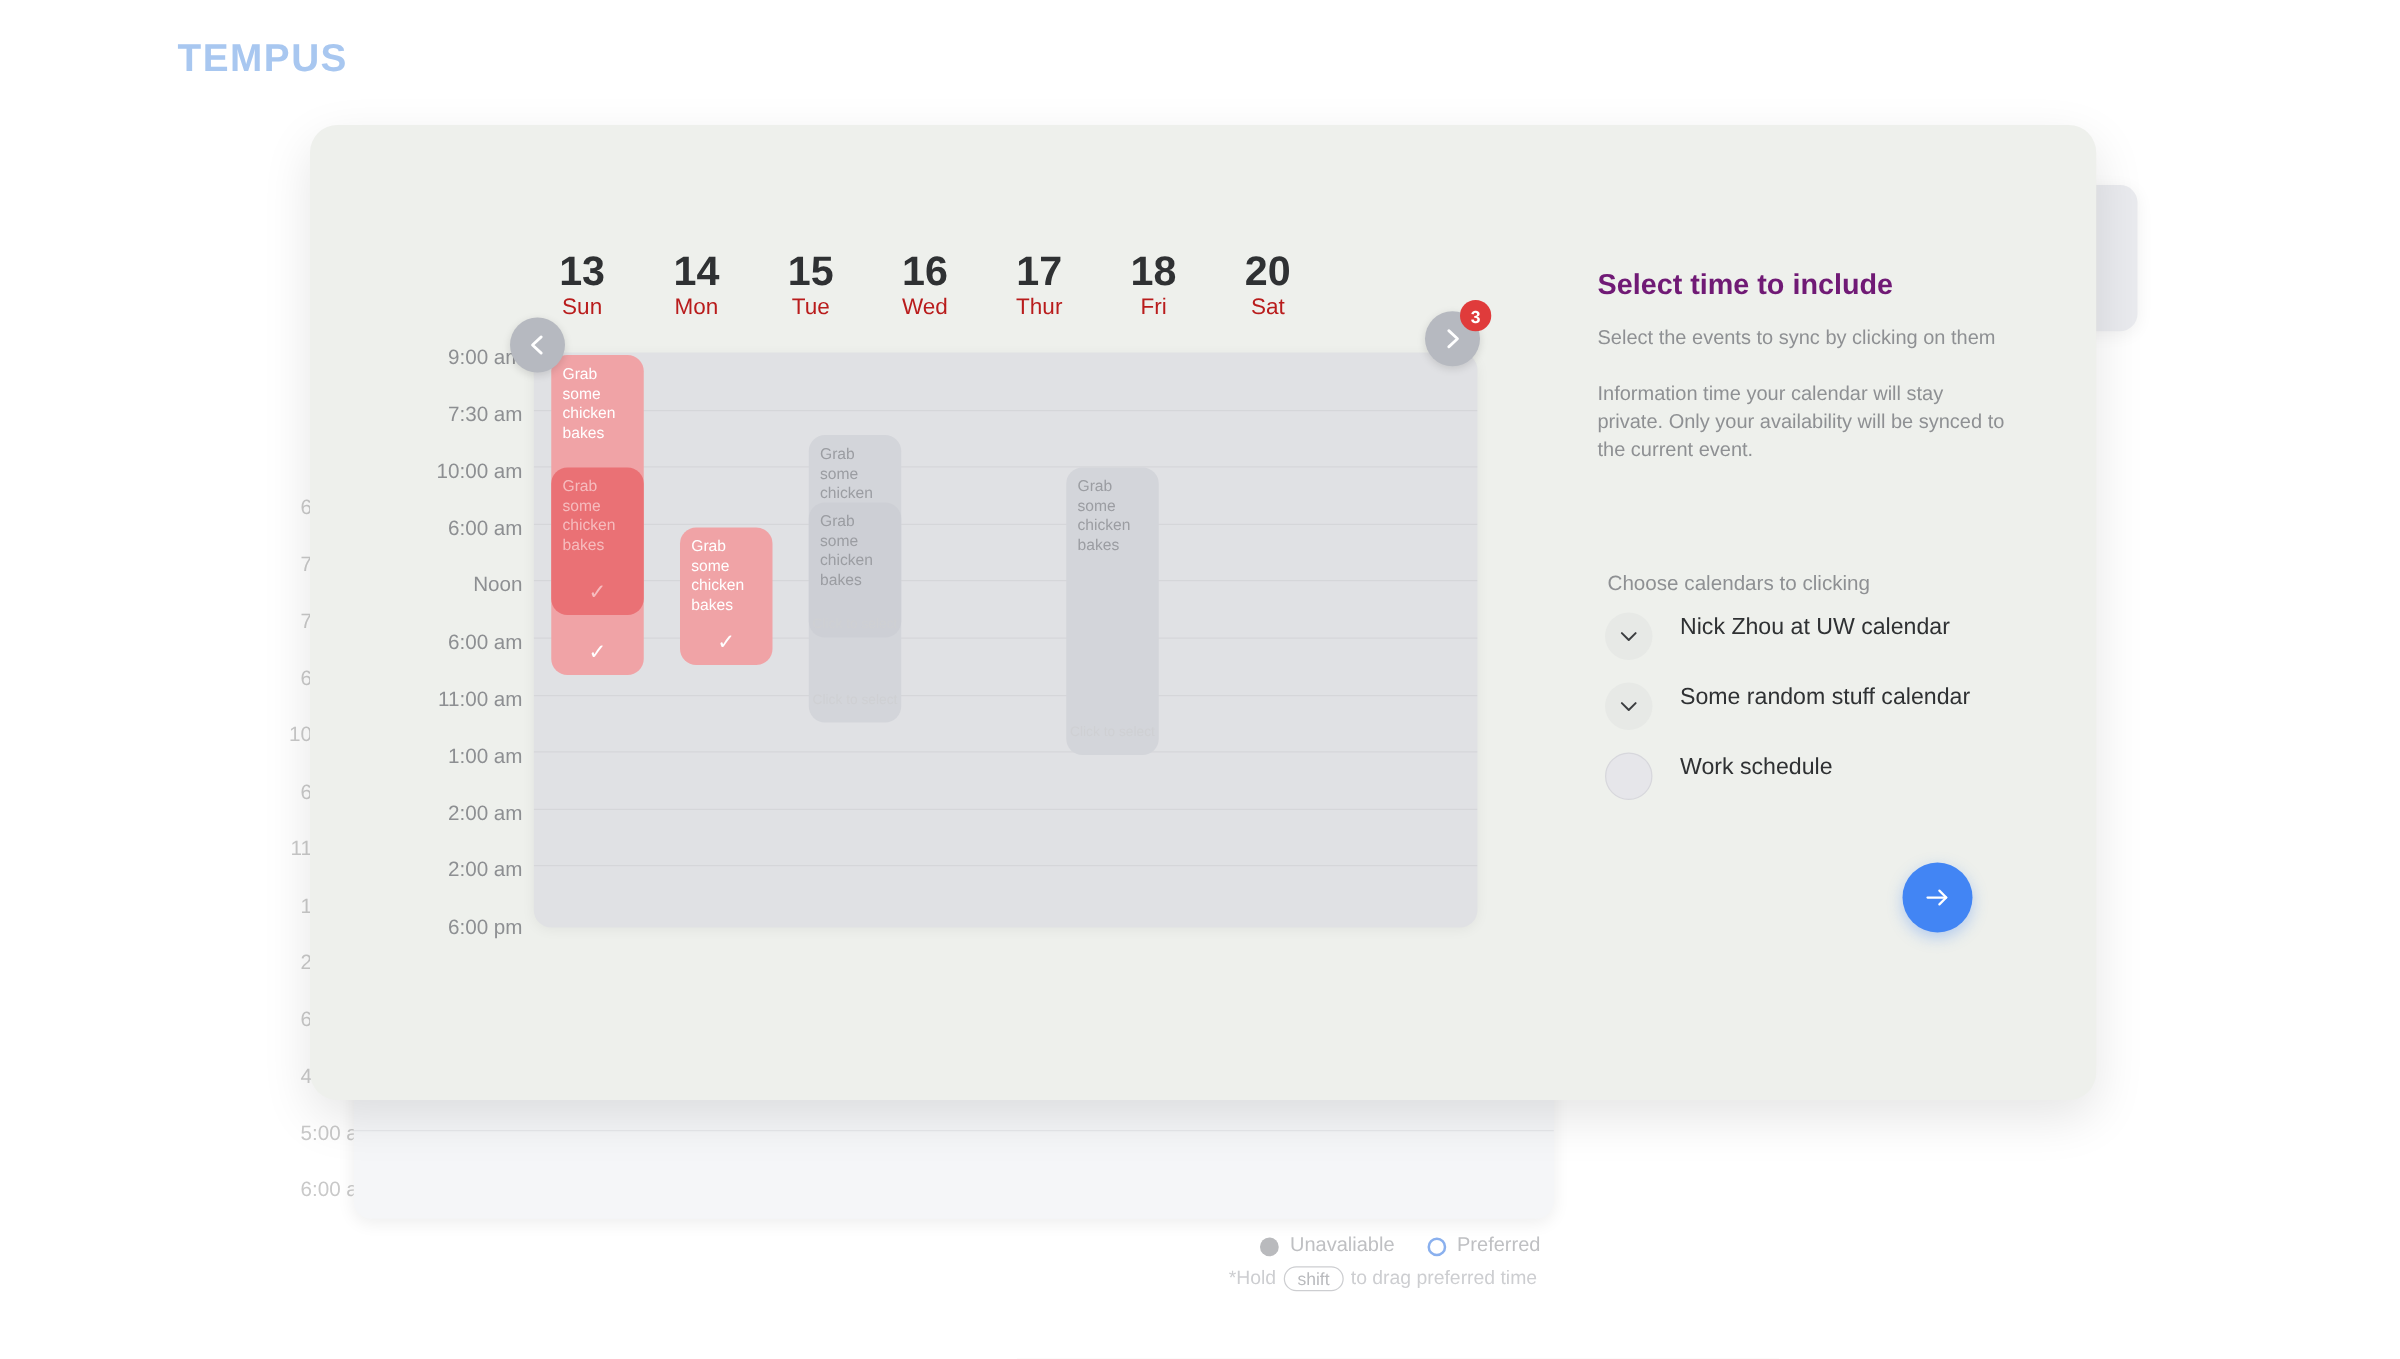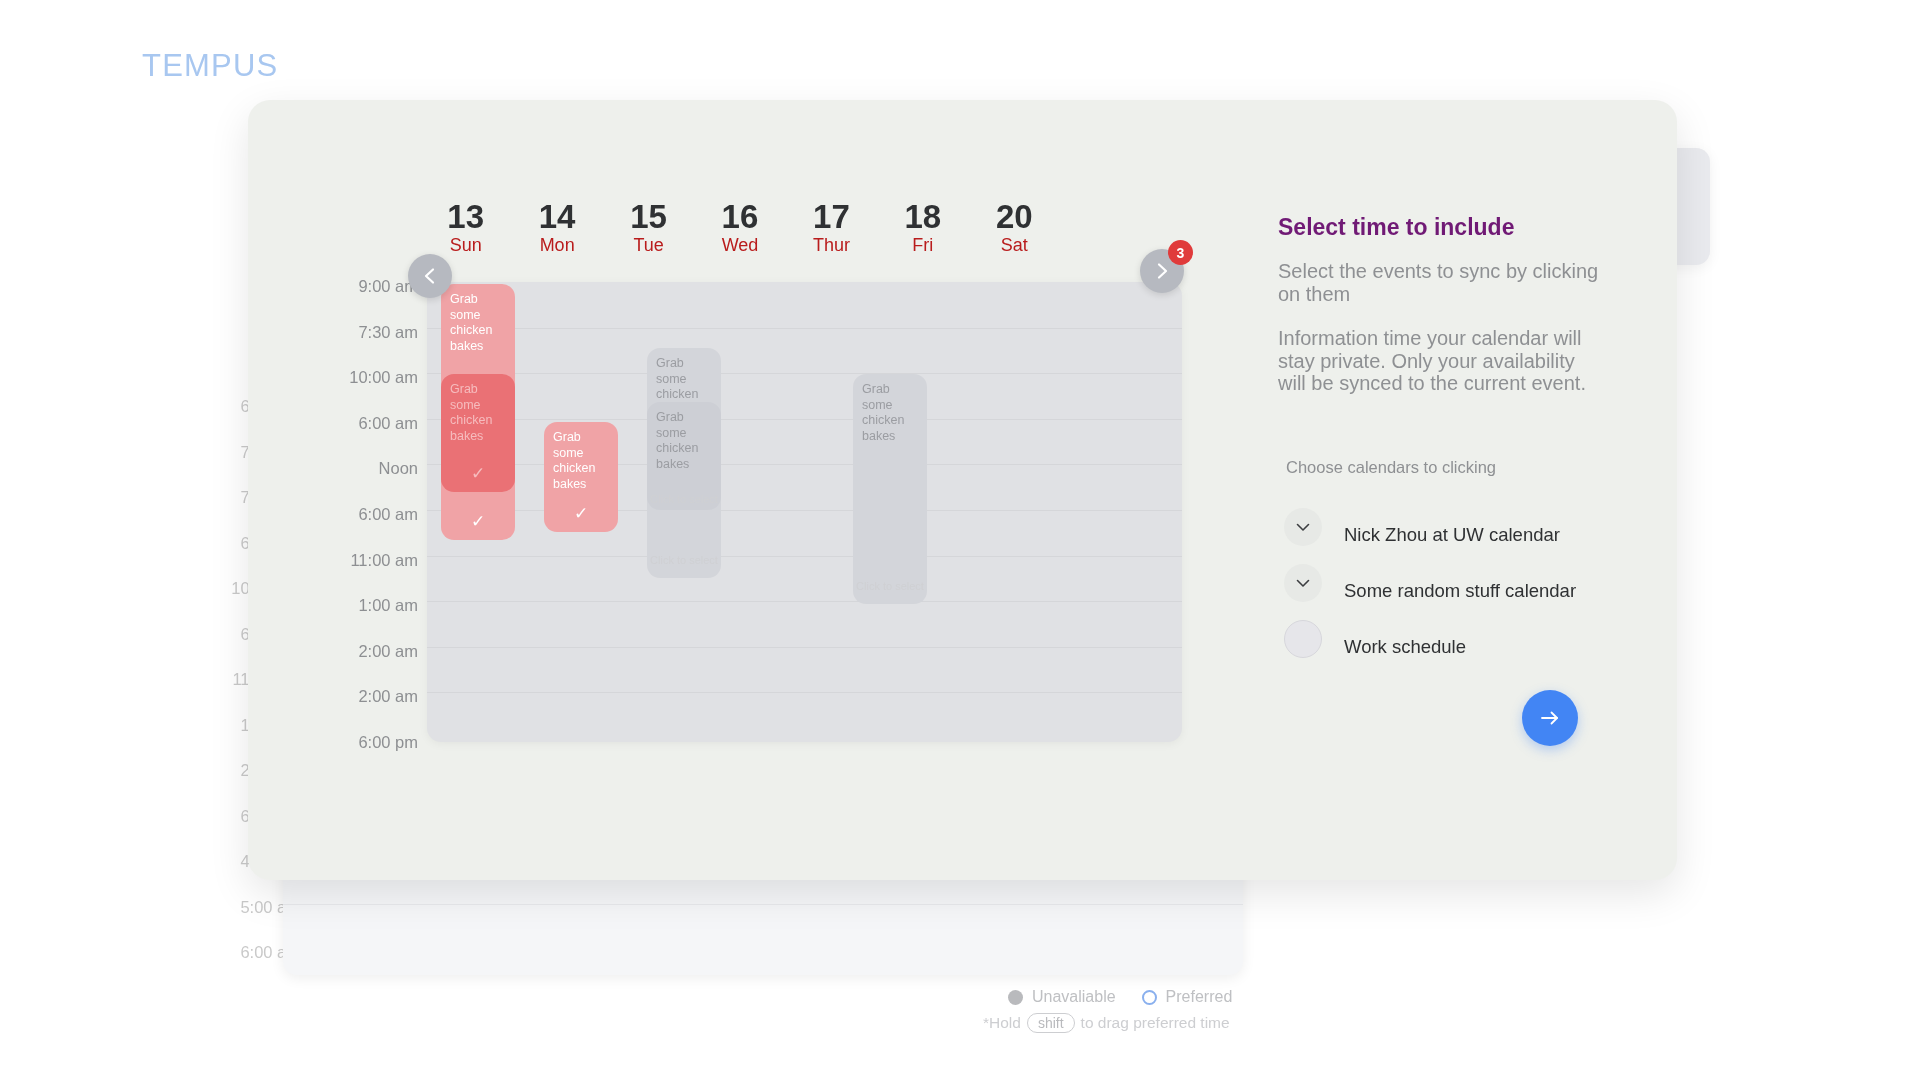--- a/index.html
+++ b/index.html
@@ -11,23 +11,23 @@
     overflow: hidden;
     background: #ffffff;
     font-family: "Liberation Sans", sans-serif;
     -webkit-font-smoothing: antialiased;
   }
 
   
   .brand {
     position: absolute;
     left: 142px;
-    top: 48px;
+    top: 29px;
     font-size: 31px;
-    font-weight: 400;
+    font-weight: 700;
     letter-spacing: 1.2px;
     color: #a8c7f0;
   }
 
   
   .bg-layer {
     position: absolute;
     left: 0; top: 0;
     width: 1920px; height: 1087px;
     pointer-events: none;
@@ -212,21 +212,21 @@
     top: 212px;
     width: 330px;
   }
   .info h2 {
     font-size: 23px;
     font-weight: 700;
     color: #701a75;
     line-height: 30px;
   }
   .info p {
-    font-size: 20px;
+    font-size: 16px;
     line-height: 22.5px;
     color: #8e9093;
     margin-top: 18px;
   }
   .info p.p2 { margin-top: 22px; }
 
   .choose-label {
     position: absolute;
     left: 1286px;
     top: 458px;
@@ -235,21 +235,21 @@
   }
 
   .cal-list {
     position: absolute;
     left: 1284px;
     top: 490px;
     width: 330px;
   }
   .cal-item {
     display: flex;
-    align-items: flex-end;
+    align-items: flex-start;
     height: 56px;
   }
   .cal-circle {
     width: 38px; height: 38px;
     border-radius: 50%;
     background: #e7e9e6;
     display: flex;
     align-items: center;
     justify-content: center;
     flex: none;

